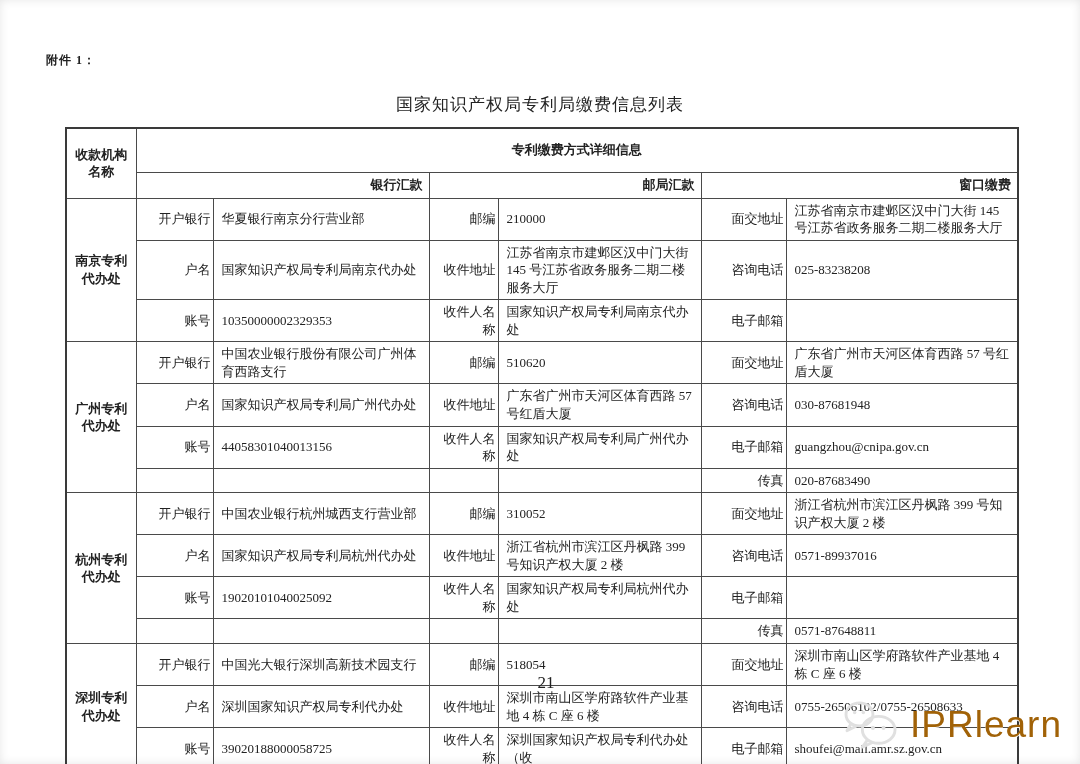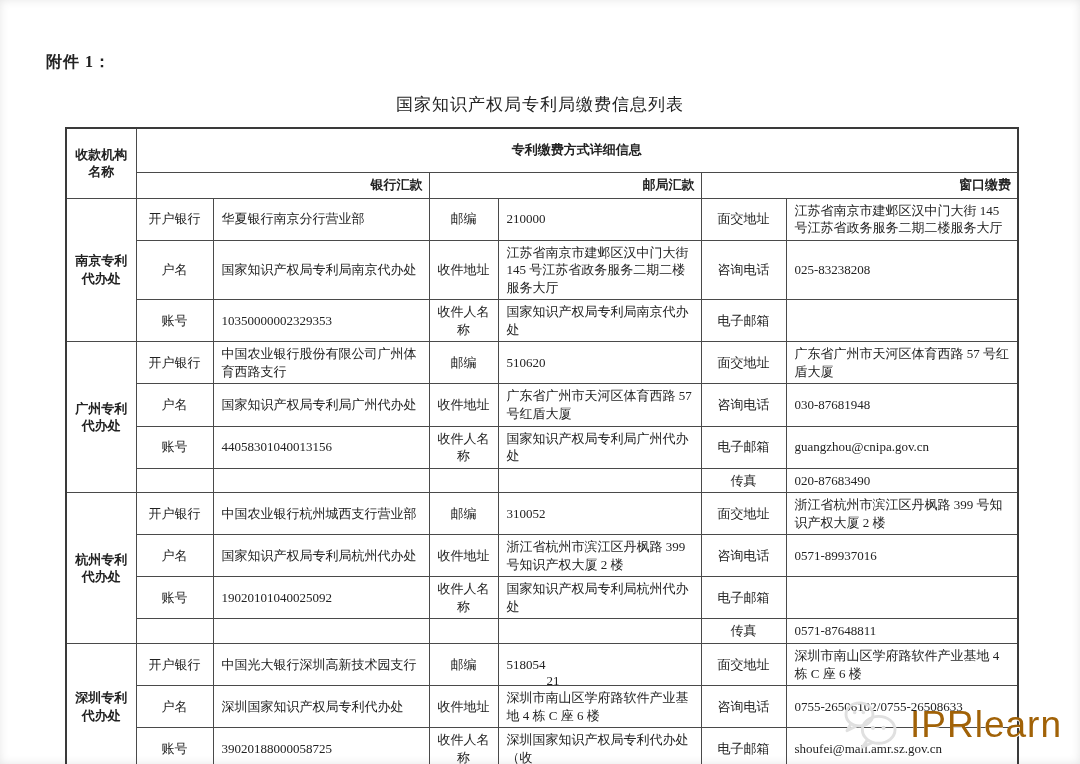--- a/index.html
+++ b/index.html
@@ -11,21 +11,21 @@
     color: #222222;
     overflow: hidden;
   }
   .page {
     position: absolute; inset: 0;
     background: #ffffff;
     box-shadow: inset 0 0 10px rgba(0,0,0,0.10);
   }
   .attachment {
     position: absolute; left: 46px; top: 52px;
-    font-size: 16px; font-weight: bold; letter-spacing: 1px;
+    font-size: 12px; font-weight: bold; letter-spacing: 1px;
   }
   .title {
     position: absolute; top: 93px; left: 0; width: 100%;
     margin: 0; text-align: center;
     font-size: 17px; font-weight: normal; letter-spacing: 1px;
   }
   table.fee-table {
     position: absolute; left: 65px; top: 127px;
     width: 952px;
     border-collapse: collapse; table-layout: fixed;
@@ -41,25 +41,25 @@
   }
   .org-h {
     width: 70px; text-align: center; font-weight: bold;
     white-space: pre-line; font-size: 13px;
   }
   .detail-h { text-align: center; font-weight: bold; height: 44px; margin-left: 10px; }
   .method-h { text-align: right; font-weight: bold; height: 26px; }
   td.office-name {
     text-align: center; font-weight: bold; white-space: pre-line;
   }
-  td.cell-label { text-align: center; padding: 3px 2px; }
+  td.cell-label { text-align: right; padding: 3px 2px; }
   td.cell-value { text-align: left; padding-left: 8px; }
   .page-number {
-    position: absolute; top: 673px; left: 77px; width: 952px;
-    text-align: center; font-size: 13px;
+    position: absolute; top: 673px; left: 70px; width: 952px;
+    text-align: center; font-size: 17px;
   }
   .watermark {
     position: absolute; right: 18px; bottom: 14px;
     display: flex; align-items: center; gap: 8px;
     color: #a16207;
     font-family: "Liberation Sans", sans-serif;
     font-size: 37px; font-weight: 400; letter-spacing: 1px;
     text-shadow: 0 1px 0 #ffffff;
     user-select: none;
   }

